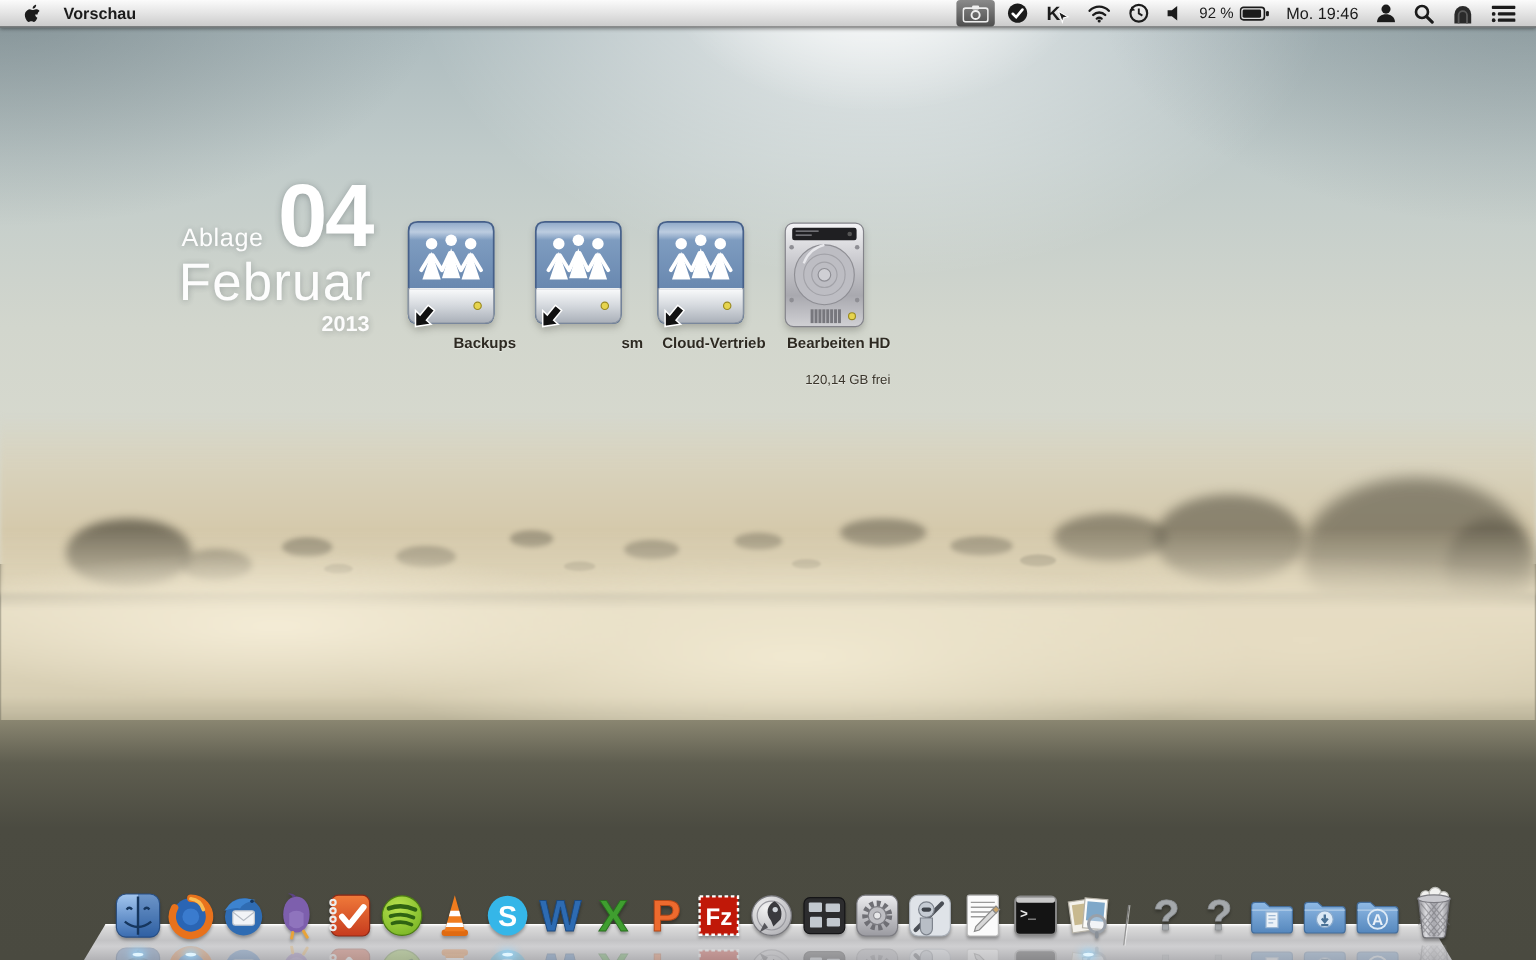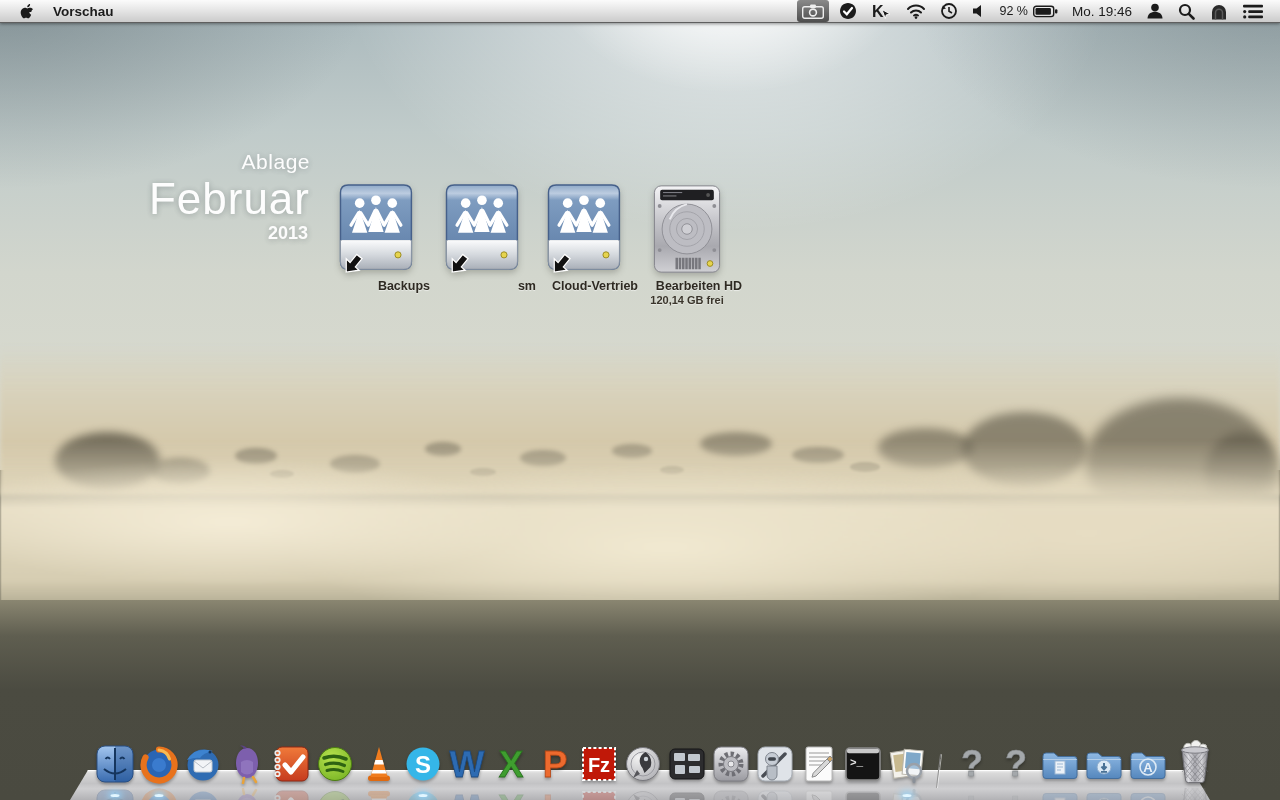--- a/index.html
+++ b/index.html
@@ -48,22 +48,22 @@
   .dw-row1{display:flex;align-items:baseline;justify-content:flex-end;gap:12px;}
   .dw-weekday{font-size:21px;letter-spacing:.5px;opacity:.97;}
   .dw-day{font-size:74px;font-weight:700;line-height:.82;letter-spacing:-2px;}
   .dw-month{font-size:44px;font-weight:300;line-height:1;margin-top:3px;letter-spacing:1px;opacity:.97;}
   .dw-year{font-size:18px;font-weight:700;margin-top:2px;margin-right:2px;opacity:.95;}
   
   .drive{position:absolute;width:110px;text-align:center;z-index:5;cursor:default;}
   .drive .dicon{display:flex;justify-content:center;filter:drop-shadow(0 3px 3px rgba(40,40,30,.25));}
   .dlabel{margin-top:4px;font-size:12.5px;font-weight:bold;color:#2e2a22;line-height:1.15;
     text-shadow:0 1px 1px rgba(255,255,255,.55);text-align:right;}
-  .dsub{font-size:11px;font-weight:bold;color:#3a352b;margin-top:1px;
-    text-shadow:0 1px 1px rgba(255,255,255,.5);}
+  .dsub{font-size:11px;font-weight:normal;color:#3a352b;margin-top:18px;
+    text-shadow:0 1px 1px rgba(255,255,255,.5);text-align:right;}
   
   .dock{position:absolute;left:0;right:0;bottom:0;height:78px;z-index:40;}
   .shelf{position:absolute;left:70px;right:70px;bottom:0;height:30px;
     background:linear-gradient(180deg,#f4f4f4 0%,#dadada 10%,#c3c3c5 45%,#cfcfd1 62%,#b2b2b5 100%);
     clip-path:polygon(18px 0, calc(100% - 18px) 0, 100% 100%, 0 100%);
     box-shadow:inset 0 1px 0 rgba(255,255,255,.85), 0 -1px 2px rgba(0,0,0,.18);}
   .dock-icons{position:absolute;left:95px;bottom:12px;display:flex;align-items:flex-end;gap:4px;}
   .dock-item{position:relative;cursor:default;}
   .dock-item .ic{display:block;filter:drop-shadow(0 2px 1.5px rgba(0,0,0,.30));}
   .refl{position:absolute;top:100%;left:0;width:100%;height:12px;overflow:hidden;
@@ -105,20 +105,21 @@
         <div class="tuft" style="left: 850px; top: 462px; width: 30px; height: 10px; opacity: 0.35; filter: blur(1px);"></div>
       </div>
     <div class="sand"></div>
     <div class="fg"></div>
     <div class="vignette"></div>
   </div>
 
   <div class="date-widget">
     <div class="dw-row1">
       <span class="dw-weekday">Ablage</span>
+      <span class="dw-day">04</span>
     </div>
     <div class="dw-month">Februar</div>
     <div class="dw-year">2013</div>
   </div>
 
   <div id="drives">
       <div class="drive" style="left: 320px; top: 183px;">
         <div class="dicon">
           <svg width="84" height="92" viewBox="0 0 84 96">
 <defs>

